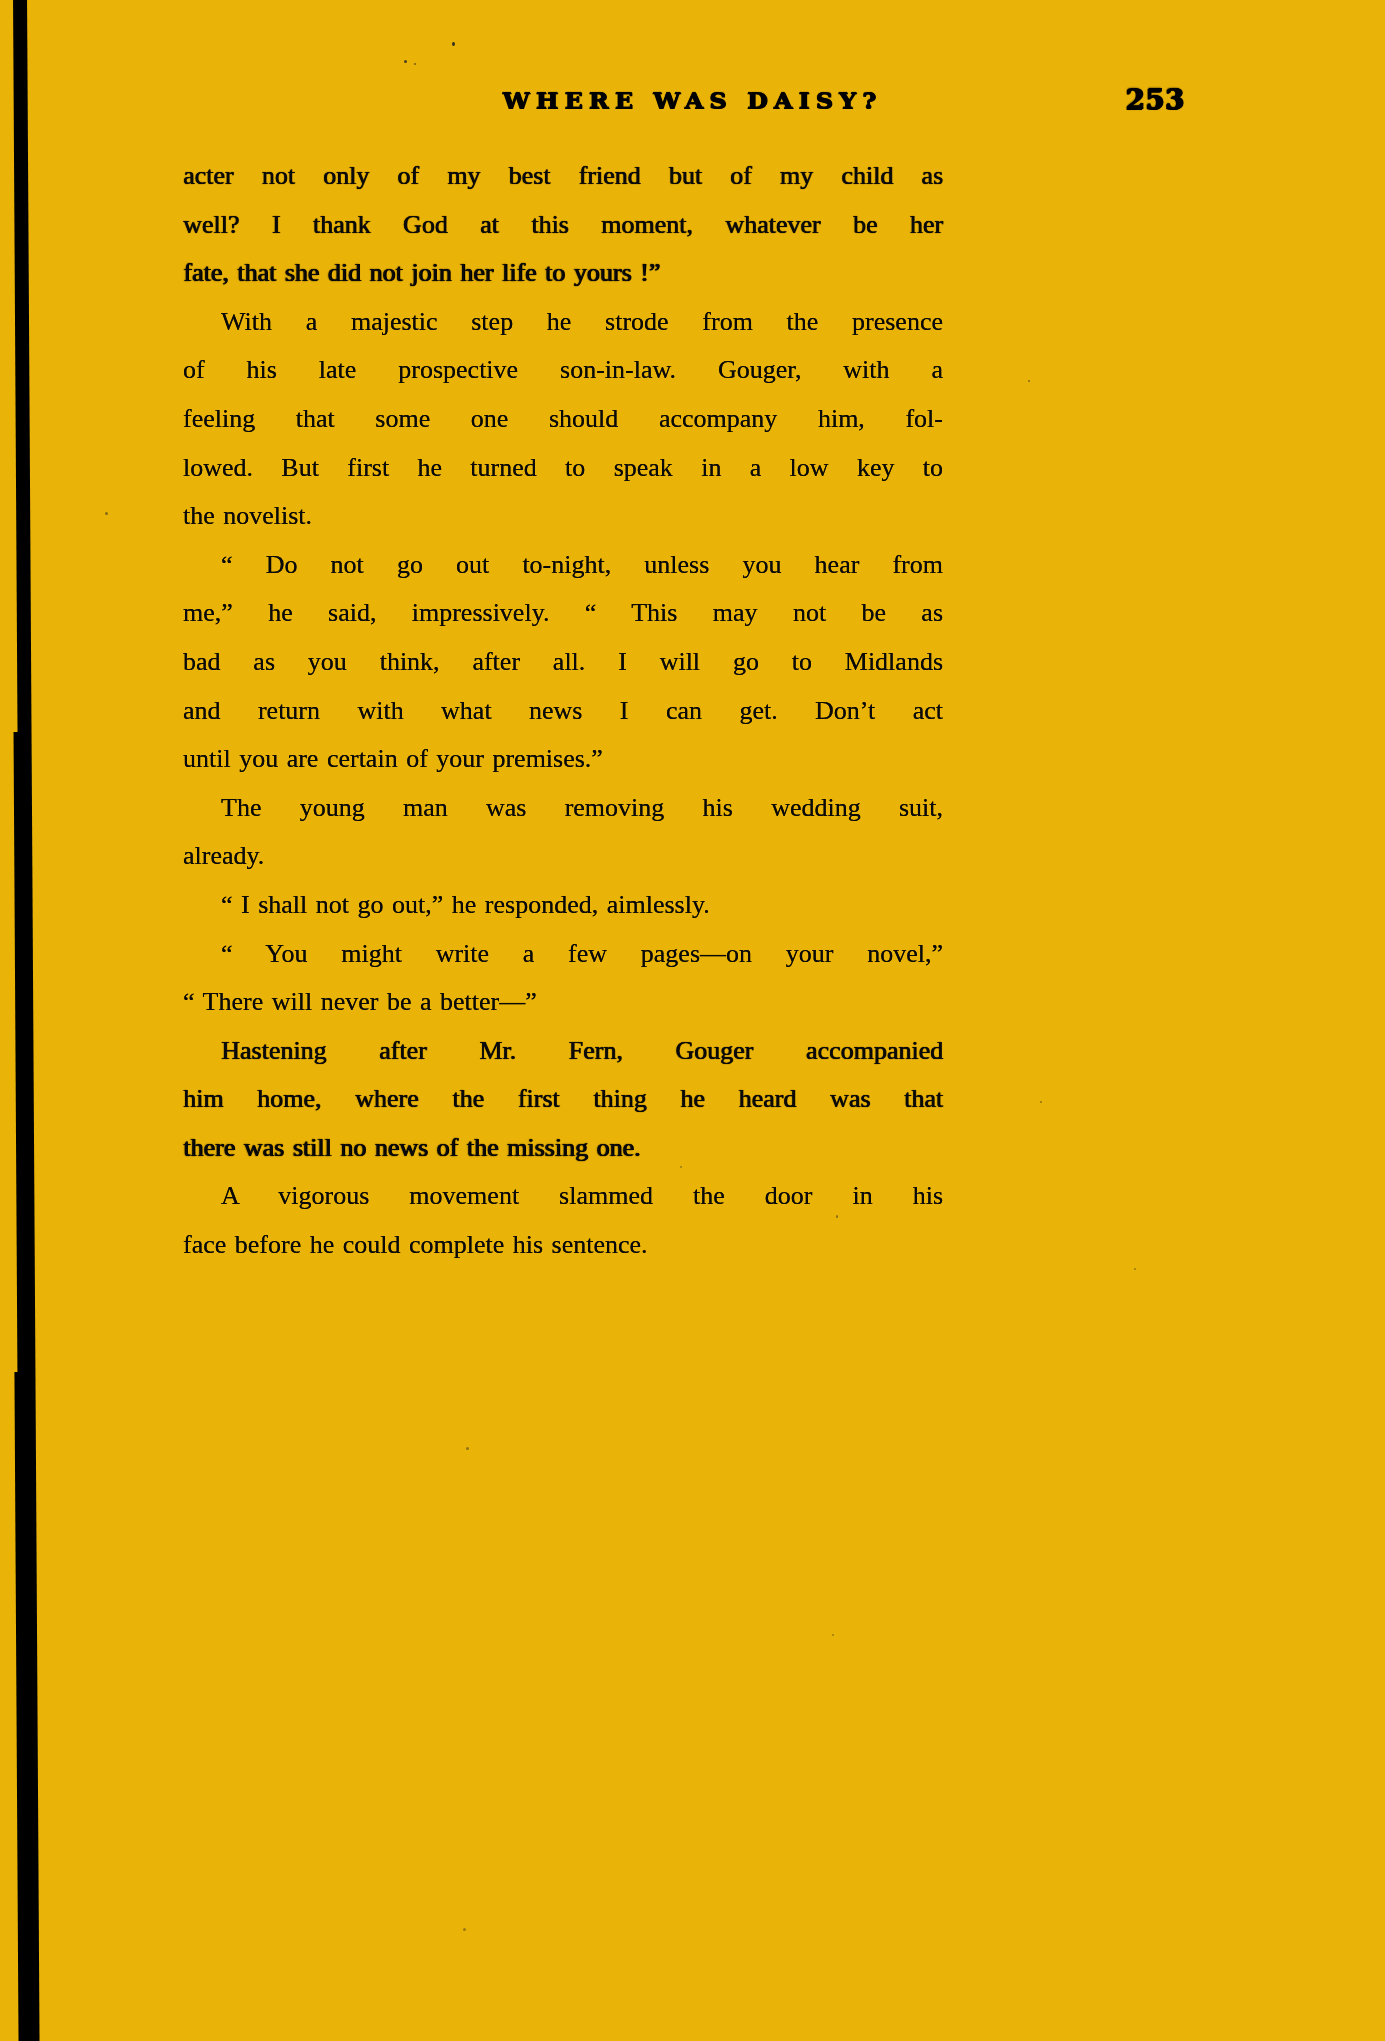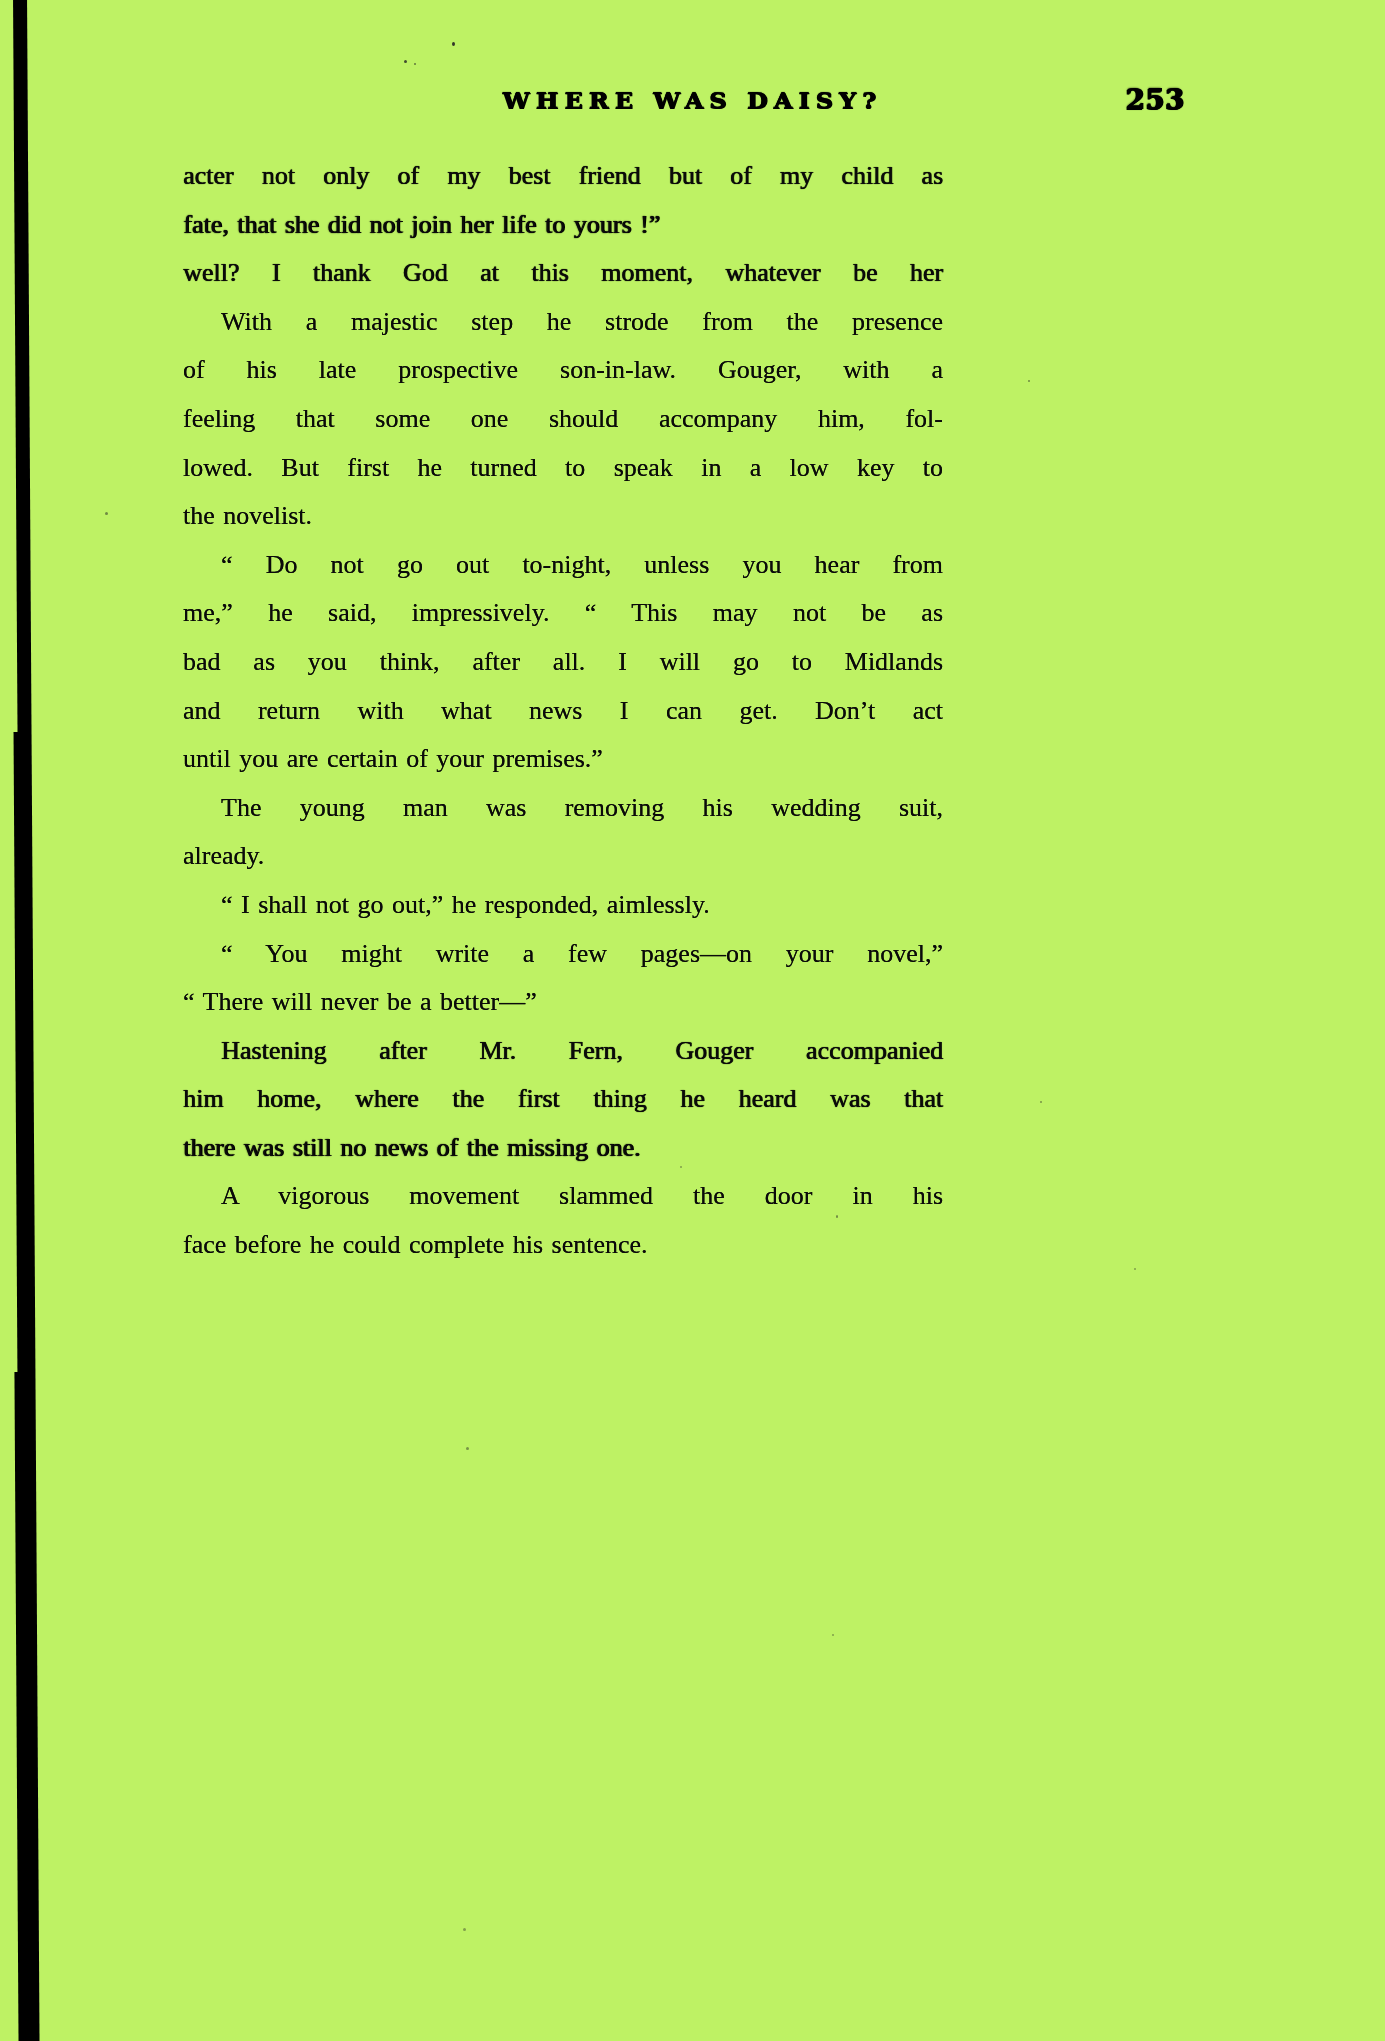--- a/index.html
+++ b/index.html
@@ -4,21 +4,21 @@
 <style>
   html, body {
     margin: 0;
     padding: 0;
     background: #e9e9e9;
   }
   .page {
     position: relative;
     width: 1385px;
     height: 2041px;
-    background: #bef264;
+    background: #eab308;
     overflow: hidden;
     font-family: "Liberation Serif", "DejaVu Serif", serif;
     color: #0a0a0a;
   }
 
   
   .binding-bar {
     position: absolute;
     left: 13px;
     top: -8px;
@@ -134,22 +134,22 @@
   <div class="binding-bar"></div>
 
   <div class="running-head">
     <div class="head-title">WHERE WAS DAISY?</div>
     <div class="head-page-number">253</div>
   </div>
 
   <div class="text-block">
       <div class="para heavy">
         <div class="line">acter not only of my best friend but of my child as</div>
+        <div class="line">well?  I thank God at this moment, whatever be her</div>
         <div class="line last lastline-extra">fate, that she did not join her life to yours !”</div>
-        <div class="line">well?  I thank God at this moment, whatever be her</div>
       </div>
       <div class="para">
         <div class="line indent">With a majestic step he strode from the presence</div>
         <div class="line">of his late prospective son-in-law.  Gouger, with a</div>
         <div class="line">feeling that some one should accompany him, fol-</div>
         <div class="line">lowed.  But first he turned to speak in a low key to</div>
         <div class="line last">the novelist.</div>
       </div>
       <div class="para">
         <div class="line indent">“ Do not go out to-night, unless you hear from</div>

